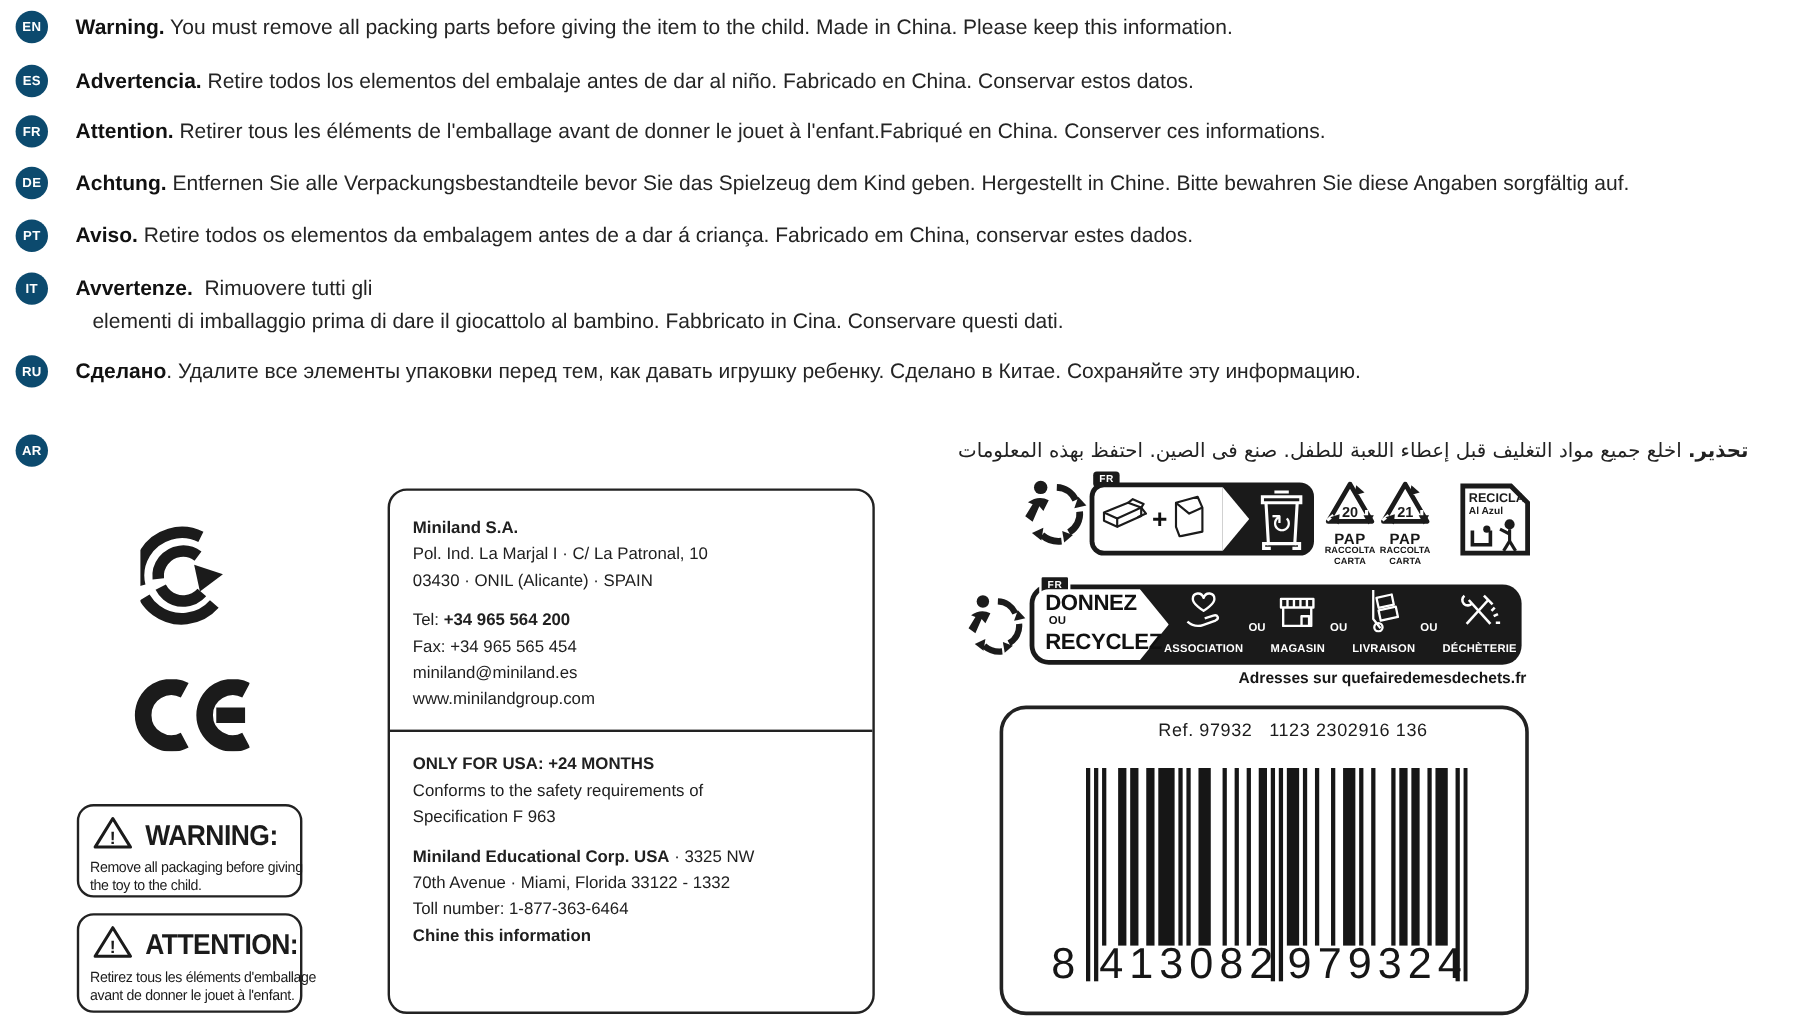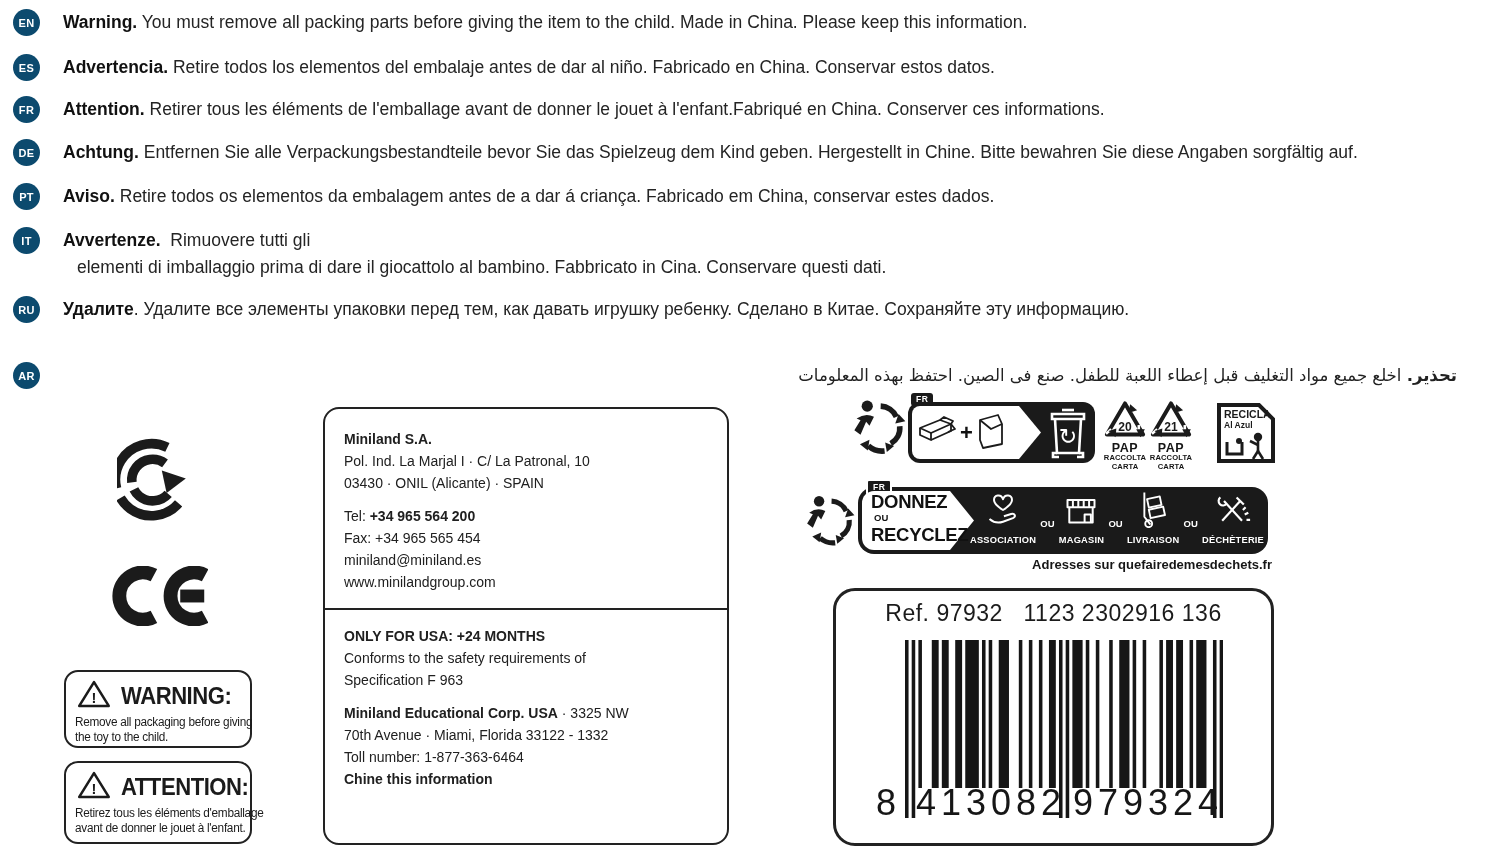--- a/index.html
+++ b/index.html
@@ -48,22 +48,22 @@
   .opts{position:absolute;left:112px;top:3px;width:294px;height:61px;display:flex;align-items:flex-end;
         justify-content:space-between;padding-bottom:6px;box-sizing:border-box;}
   .opt{display:flex;flex-direction:column;align-items:center;gap:3px;}
   .opt .lbl{color:#fff;font-size:9.3px;font-weight:bold;letter-spacing:.2px;white-space:nowrap;}
   .sep{color:#fff;font-size:9.5px;font-weight:bold;padding-bottom:16px;}
   .caption{position:absolute;left:960px;top:557px;width:312px;text-align:right;font-size:13px;
            font-weight:bold;color:#161616;}
   
   .bbox{position:absolute;left:833px;top:588px;width:441px;height:258px;border:3px solid #222;
         border-radius:22px;box-sizing:border-box;}
-  .refline{position:absolute;left:833px;top:600px;width:441px;text-align:center;font-size:23px;
-           color:#1b1b1b;letter-spacing:.5px;white-space:nowrap;}
+  .refline{position:absolute;left:833px;top:600px;width:441px;text-align:center;font-size:15px;
+           color:#1b1b1b;letter-spacing:.5px;white-space:nowrap;padding-left:24px;}
   .bc-digit{position:absolute;font-size:36px;color:#161616;}
   .bc-group{position:absolute;font-size:36px;color:#161616;letter-spacing:5px;text-align:center;width:141px;}
   svg text{font-family:"Liberation Sans",sans-serif;}
 </style>
 </head>
 <body>
 
 <div class="page">
 
   <div class="wrow" style="top:9px">
@@ -86,21 +86,21 @@
     <span class="badge">DE</span>
     <span class="wtext"><b>Achtung.</b> <span>Entfernen Sie alle Verpackungsbestandteile bevor Sie das Spielzeug dem Kind geben. Hergestellt in Chine. Bitte bewahren Sie diese Angaben sorgfältig auf.</span></span>
   </div>
   <div class="wrow" style="top:227px">
     <span class="badge">IT</span>
     <span class="wtext"><b>Avvertenze.</b>&nbsp; <span>Rimuovere tutti gli</span></span>
   </div>
   <div class="wline2" style="top:254px">elementi di imballaggio prima di dare il giocattolo al bambino. Fabbricato in Cina. Conservare questi dati.</div>
   <div class="wrow" style="top:296px">
     <span class="badge">RU</span>
-    <span class="wtext"><b>Удалите</b><span>. Удалите все элементы упаковки перед тем, как давать игрушку ребенку. Сделано в Китае. Сохраняйте эту информацию.</span></span>
+    <span class="wtext"><b>Сделано</b><span>. Удалите все элементы упаковки перед тем, как давать игрушку ребенку. Сделано в Китае. Сохраняйте эту информацию.</span></span>
   </div>
   <div class="wrow" style="top:362px">
     <span class="badge">AR</span>
   </div>
   <div class="ar-text"><b>تحذير.</b> <span>اخلع جميع مواد التغليف قبل إعطاء اللعبة للطفل. صنع فى الصين. احتفظ بهذه المعلومات</span></div>
 
   <div class="abs" style="left:117px;top:438px">
     <svg width="80" height="86" viewBox="0 0 100 106">
       <g fill="none" stroke="#1b1b1b" stroke-width="12">
         <path d="M63 11 A45 45 0 1 0 77 81" stroke-dasharray="102 13 300"></path>

